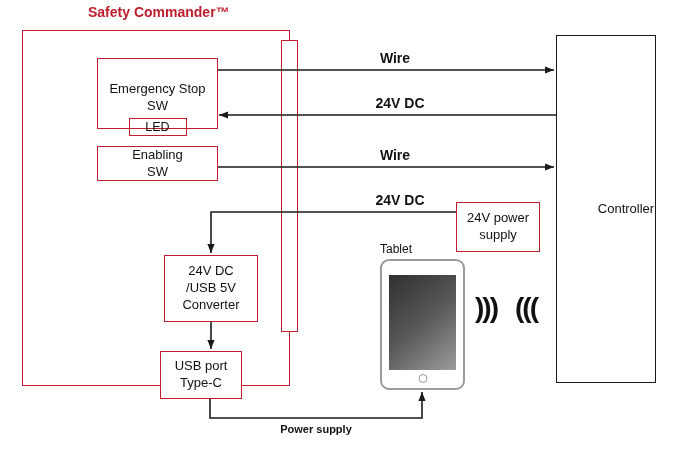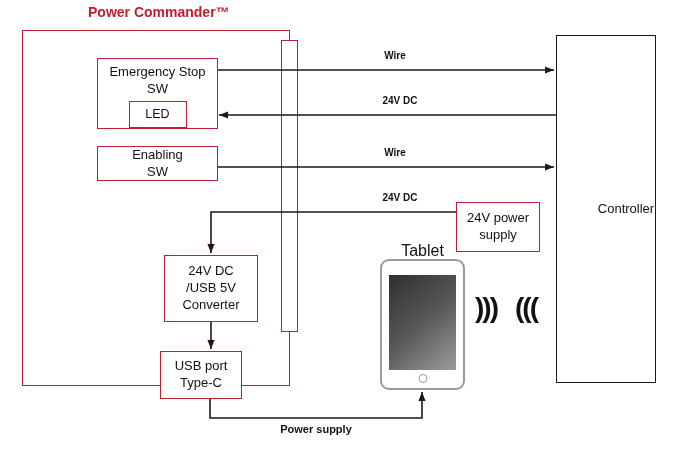--- a/index.html
+++ b/index.html
@@ -17,60 +17,60 @@
 
   .overlay { position:absolute; left:0; top:0; }
   .wire    { stroke:var(--line-black,#1a1a1a); stroke-width:1.6; fill:none; }
 
   .box     { position:absolute; background:#fff; border:1.5px solid var(--accent-red,#be1e2d);
              display:flex; flex-direction:column; align-items:center; justify-content:center;
              text-align:center; }
   .btext   { white-space:pre-line; font-size:13px; line-height:1.3; }
 
   .emergency  { left:97px;  top:58px;  width:121px; height:71px;
-                justify-content:flex-start; padding-top:5px; }
+                justify-content:flex-start; padding-top:22px; }
   .led        { border:1.5px solid var(--accent-red,#be1e2d); width:58px; height:39px;
                 display:flex; align-items:center; justify-content:center; margin-top:3px; }
   .led .btext { font-size:12.5px; }
   .enabling   { left:97px;  top:146px; width:121px; height:35px; }
   .converter  { left:164px; top:255px; width:94px;  height:67px; }
   .usb        { left:160px; top:351px; width:82px; height:48px; }
   .psu        { left:456px; top:186px; width:84px;  height:50px;margin-top:16px; }
   .controller { left:556px; top:35px;  width:100px; height:348px;
                 border-color:var(--line-black,#1a1a1a);padding-left:40px; }
 
   .tablet       { position:absolute; left:380px; top:259px; width:85px; height:131px;
                   background:#fff; border:2px solid #9b9b9b; border-radius:9px; }
   .tscreen      { position:absolute; left:7px; top:14px; width:67px; height:95px;
                   background:linear-gradient(140deg,#2f2f2f 0%,#585858 50%,#9c9c9c 100%); }
   .thome        { position:absolute; left:50%; transform:translateX(-50%); bottom:5px;
                   width:9px; height:9px; border:1.5px solid #9b9b9b; border-radius:50%;
                   background:#fff; }
-  .tablet-label { position:absolute; left:380px; top:242px; width:85px; text-align:center;
-                  font-size:16px; }
+  .tablet-label { position:absolute; left:380px; top:242px; width:85px; text-align:left;
+                  font-size:12px; }
 
   .waves { position:absolute; top:292px; font-size:28px; font-weight:bold;
            letter-spacing:-2px; line-height:32px; color:#111; }
   .wout  { left:475px; }
   .win   { left:515px; }
 
-  .llabel     { position:absolute; font-size:10px; font-weight:bold; text-align:center; }
+  .llabel     { position:absolute; font-size:14px; font-weight:bold; text-align:center; }
   .l-wire-top { left:355px; top:50px;  width:80px; }
   .l-dc-top   { left:360px; top:95px;  width:80px; }
   .l-wire-mid { left:355px; top:147px; width:80px; }
   .l-dc-mid   { left:360px; top:192px; width:80px; }
   .l-power    { left:276px; top:423px; width:80px; font-size:11px; }
 </style>
 </head>
 <body>
 
 <div class="canvas">
 
   <div class="outer"></div>
-  <div class="title">Power Commander™</div>
+  <div class="title">Safety Commander™</div>
   <div class="vbar"></div>
 
   <svg class="overlay" width="700" height="449" viewBox="0 0 700 449">
     <defs>
       <marker id="ah" viewBox="0 0 10 8" refX="10" refY="4" markerWidth="9" markerHeight="8" markerUnits="userSpaceOnUse" orient="auto-start-reverse">
         <path d="M0,0 L10,4 L0,8 Z" fill="#1a1a1a"></path>
       </marker>
     </defs>
     <path class="wire" d="M218,70 H554" marker-end="url(#ah)"></path>
     <path class="wire" d="M556,115 H219" marker-end="url(#ah)"></path>

